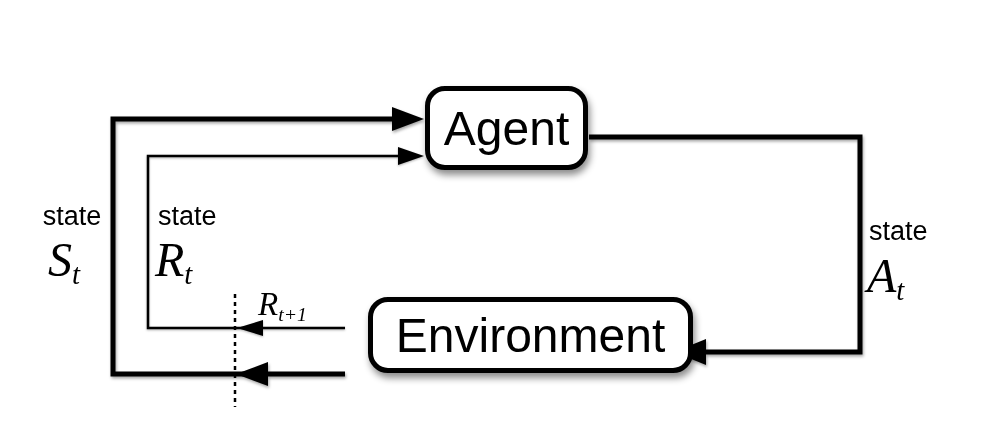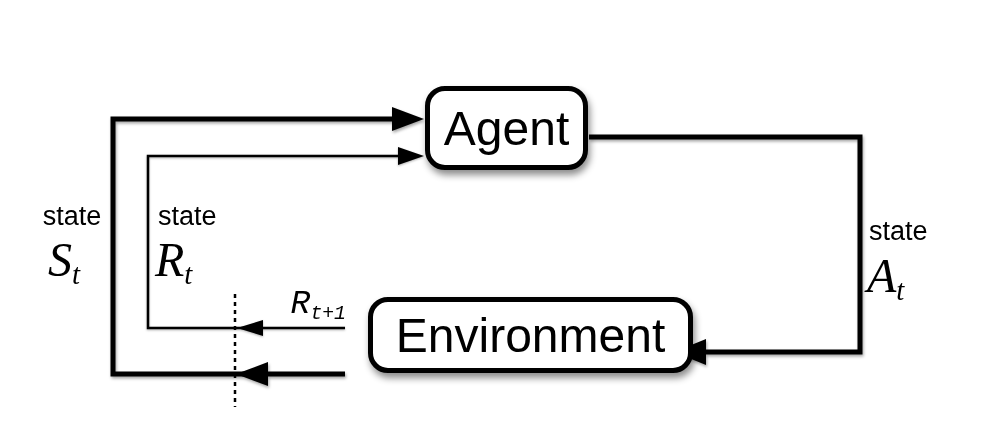--- a/index.html
+++ b/index.html
@@ -83,21 +83,21 @@
     vertical-align: -0.28em;
   }
   .math-lg { font-size: 48px; }
   .math-md { font-size: 33px; }
   #state-word   { left: 26px;  top: 202px; width: 92px; text-align: center; }
   #state-sym    { left: 18px;  top: 236px; width: 92px; text-align: center; }
   #reward-word  { left: 158px; top: 202px; }
   #reward-sym   { left: 155px; top: 236px; }
   #action-word  { left: 869px; top: 217px; }
   #action-sym   { left: 867px; top: 252px; }
-  #reward-next  { left: 258px; top: 288px; width: 88px; text-align: right; font-family: Liberation Mono, monospace; }
+  #reward-next  { left: 258px; top: 288px; width: 88px; text-align: left; }
   #state-next   { left: 258px; top: 334px; width: 88px; text-align: center; }
 </style>
 </head>
 <body>
 
 <div id="stage">
 
   <svg id="diagram-svg" viewBox="0 0 986 435" xmlns="http://www.w3.org/2000/svg">
 
     <g class="thick-shadow">

